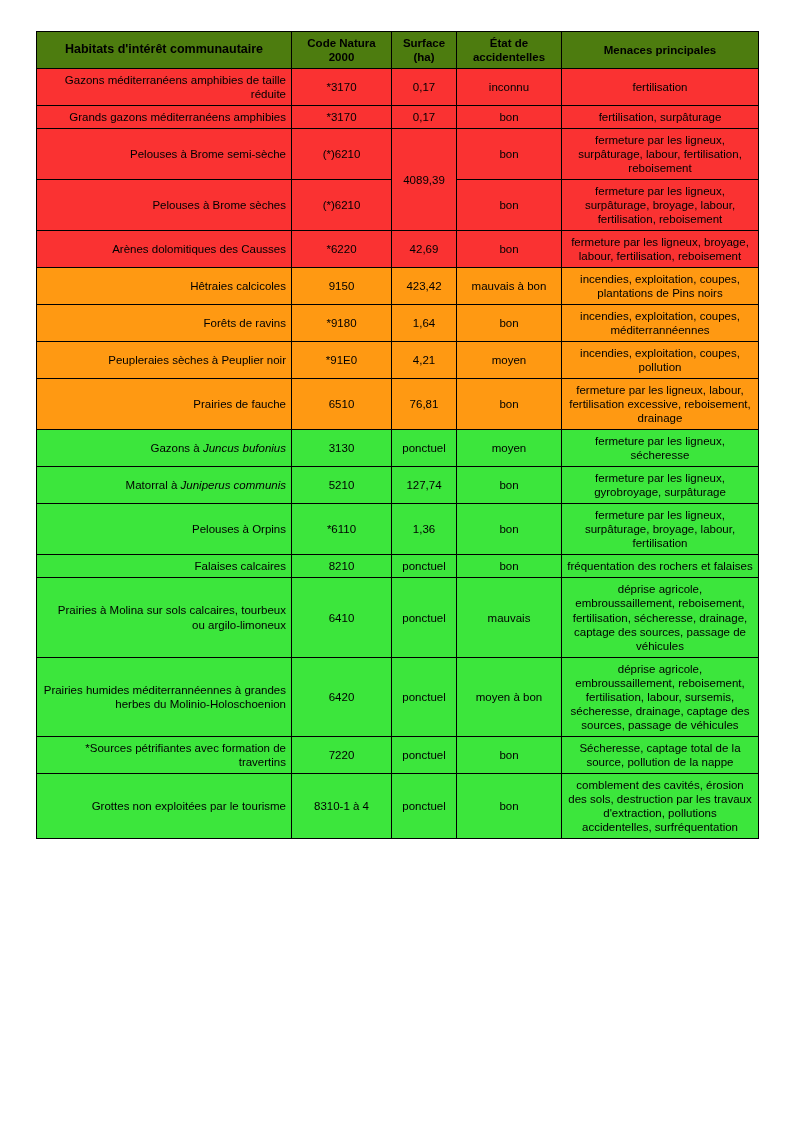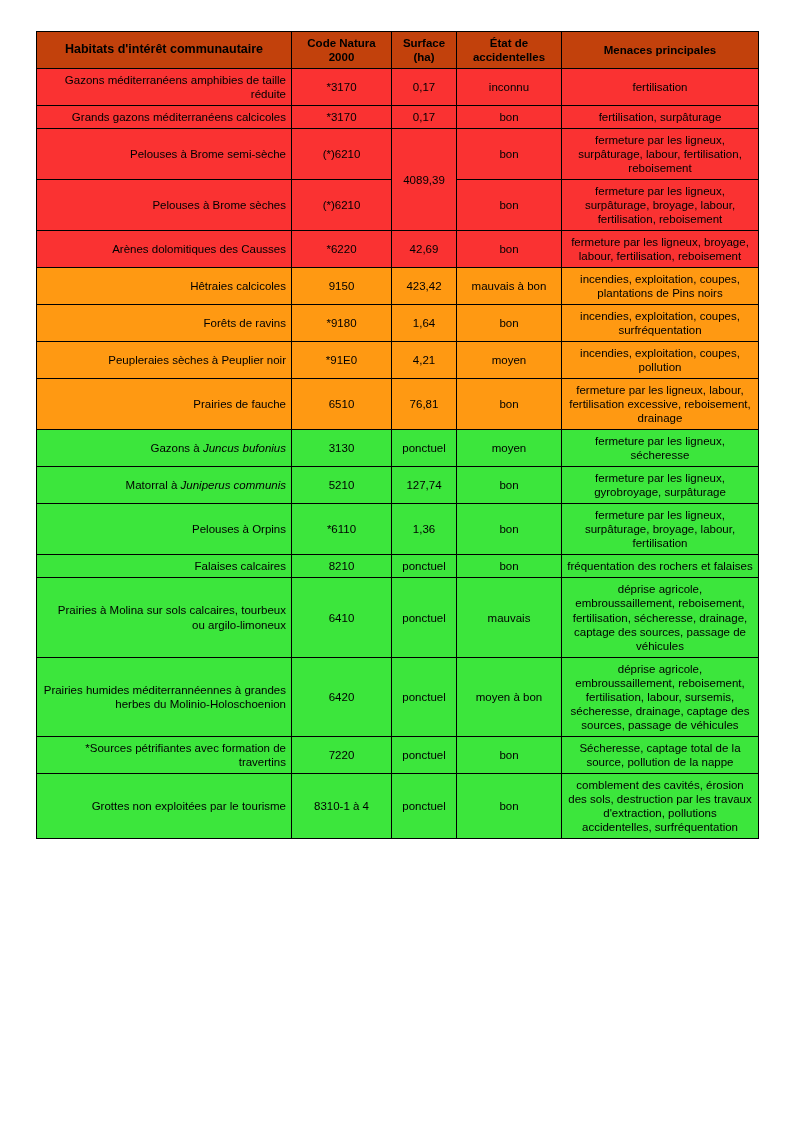--- a/index.html
+++ b/index.html
@@ -42,21 +42,21 @@
     border: 1px solid #000000;
     padding: 4px 5px;
     font-size: 11.5px;
     line-height: 1.22;
     vertical-align: middle;
     word-wrap: break-word;
   }
 
   
   thead th {
-    background: #c2410c;
+    background: #4d7c0f;
     font-weight: bold;
     text-align: center;
     font-size: 12px;
     padding-top: 7px;
     padding-bottom: 7px;
   }
   thead th.h-habitat { font-size: 12.5px; }
 
   
   td.habitat {
@@ -101,21 +101,21 @@
     </thead>
     <tbody id="table-body">
         <tr class="band-red">
           <td class="habitat">Gazons méditerranéens amphibies de taille réduite</td>
           <td class="code">*3170</td>
           <td class="surface">0,17</td>
           <td class="etat">inconnu</td>
           <td class="menaces">fertilisation</td>
         </tr>
         <tr class="band-red">
-          <td class="habitat">Grands gazons méditerranéens calcicoles</td>
+          <td class="habitat">Grands gazons méditerranéens amphibies</td>
           <td class="code">*3170</td>
           <td class="surface">0,17</td>
           <td class="etat">bon</td>
           <td class="menaces">fertilisation, surpâturage</td>
         </tr>
         <tr class="band-red">
           <td class="habitat">Pelouses à Brome semi-sèche</td>
           <td class="code">(*)6210</td>
           <td class="surface" rowspan="2">4089,39</td>
           <td class="etat">bon</td>
@@ -139,21 +139,21 @@
           <td class="code">9150</td>
           <td class="surface">423,42</td>
           <td class="etat">mauvais à bon</td>
           <td class="menaces">incendies, exploitation, coupes, plantations de Pins noirs</td>
         </tr>
         <tr class="band-orange">
           <td class="habitat">Forêts de ravins</td>
           <td class="code">*9180</td>
           <td class="surface">1,64</td>
           <td class="etat">bon</td>
-          <td class="menaces">incendies, exploitation, coupes, surfréquentation</td>
+          <td class="menaces">incendies, exploitation, coupes, méditerrannéennes</td>
         </tr>
         <tr class="band-orange">
           <td class="habitat">Peupleraies sèches à Peuplier noir</td>
           <td class="code">*91E0</td>
           <td class="surface">4,21</td>
           <td class="etat">moyen</td>
           <td class="menaces">incendies, exploitation, coupes, pollution</td>
         </tr>
         <tr class="band-orange">
           <td class="habitat">Prairies de fauche</td>

